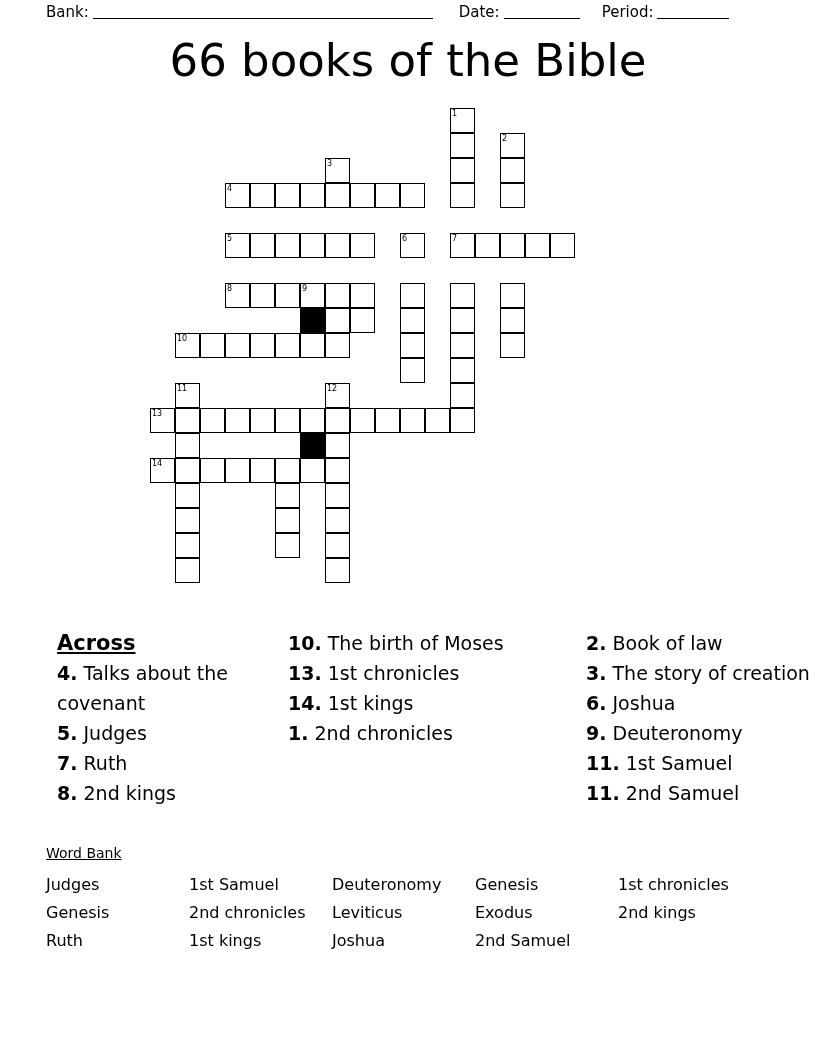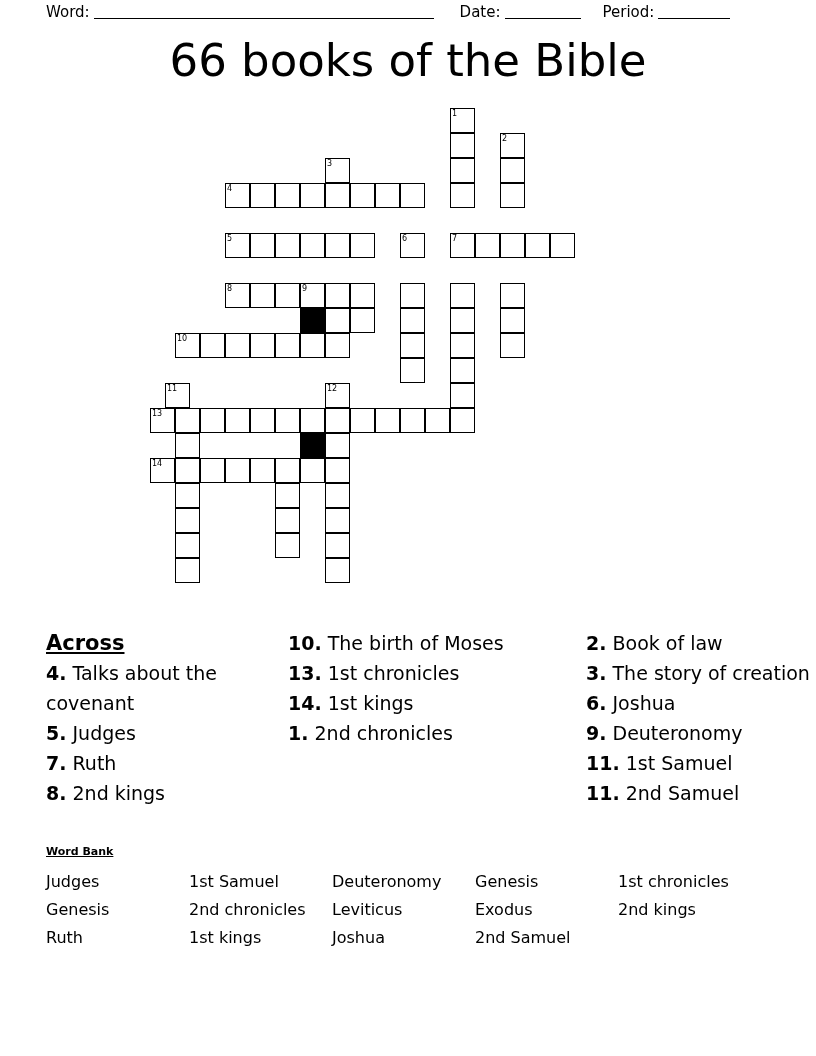--- a/index.html
+++ b/index.html
@@ -87,21 +87,21 @@
     left: 46px;
     width: 726px;
     height: 205px;
   }
   .clue-col {
     position: absolute;
     top: 0;
     font-size: 19px;
     line-height: 30px;
   }
-  .col1 { left: 0px;   width: 230px; }
+  .col1 { left: 11px;   width: 230px; }
   .col2 { left: 242px; width: 240px; }
   .col3 { left: 500px; width: 242px; margin-left: 40px; }
 
   .clue-head {
     font-weight: bold;
     text-decoration: underline;
     font-size: 21px;
     line-height: 30px;
   }
   .clue {
@@ -111,40 +111,40 @@
   .clue b { font-weight: bold; }
 
   
   #wordbank {
     position: absolute;
     top: 845px;
     left: 46px;
     width: 726px;
   }
   .wb-title {
-    font-weight: bold;
+    font-weight: normal;
     text-decoration: underline;
-    font-size: 11px;
+    font-size: 14px;
     margin-bottom: 10px;
   }
   .wb-row {
     display: flex;
     font-size: 16px;
     line-height: 28px;
   }
   .wb-cell {
     width: 143px;
     flex: 0 0 143px;
   }
 </style>
 </head>
 <body>
 
 <div class="header-line">
-  <span class="hdr-label">Word:</span>
+  <span class="hdr-label">Bank:</span>
   <span class="hdr-rule name-rule"></span>
   <span class="hdr-gap-1"></span>
   <span class="hdr-label">Date:</span>
   <span class="hdr-rule date-rule"></span>
   <span class="hdr-gap-2"></span>
   <span class="hdr-label">Period:</span>
   <span class="hdr-rule period-rule"></span>
 </div>
 
 <div class="title">66 books of the Bible</div>
@@ -218,21 +218,21 @@
     <div class="cell" style="left: 225px; top: 225px;"></div>
     <div class="cell" style="left: 250px; top: 225px;"></div>
     <div class="cell" style="left: 275px; top: 225px;"></div>
     <div class="cell" style="left: 300px; top: 225px;"></div>
     <div class="cell" style="left: 325px; top: 225px;"></div>
     <div class="cell" style="left: 400px; top: 225px;"></div>
     <div class="cell" style="left: 450px; top: 225px;"></div>
     <div class="cell" style="left: 500px; top: 225px;"></div>
     <div class="cell" style="left: 400px; top: 250px;"></div>
     <div class="cell" style="left: 450px; top: 250px;"></div>
-    <div class="cell" style="left: 165px; top: 275px;">
+    <div class="cell" style="left: 175px; top: 275px;">
       <span class="num">11</span>
     </div>
     <div class="cell" style="left: 325px; top: 275px;">
       <span class="num">12</span>
     </div>
     <div class="cell" style="left: 450px; top: 275px;"></div>
     <div class="cell" style="left: 150px; top: 300px;">
       <span class="num">13</span>
     </div>
     <div class="cell" style="left: 175px; top: 300px;"></div>

